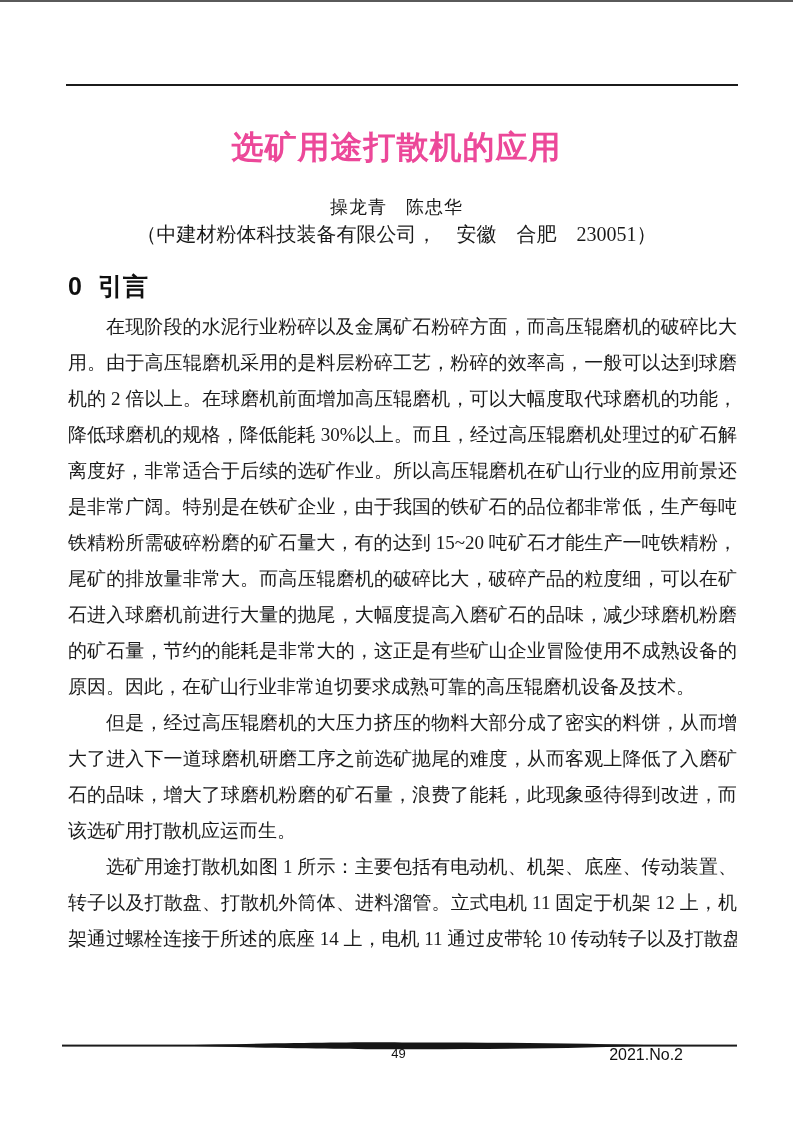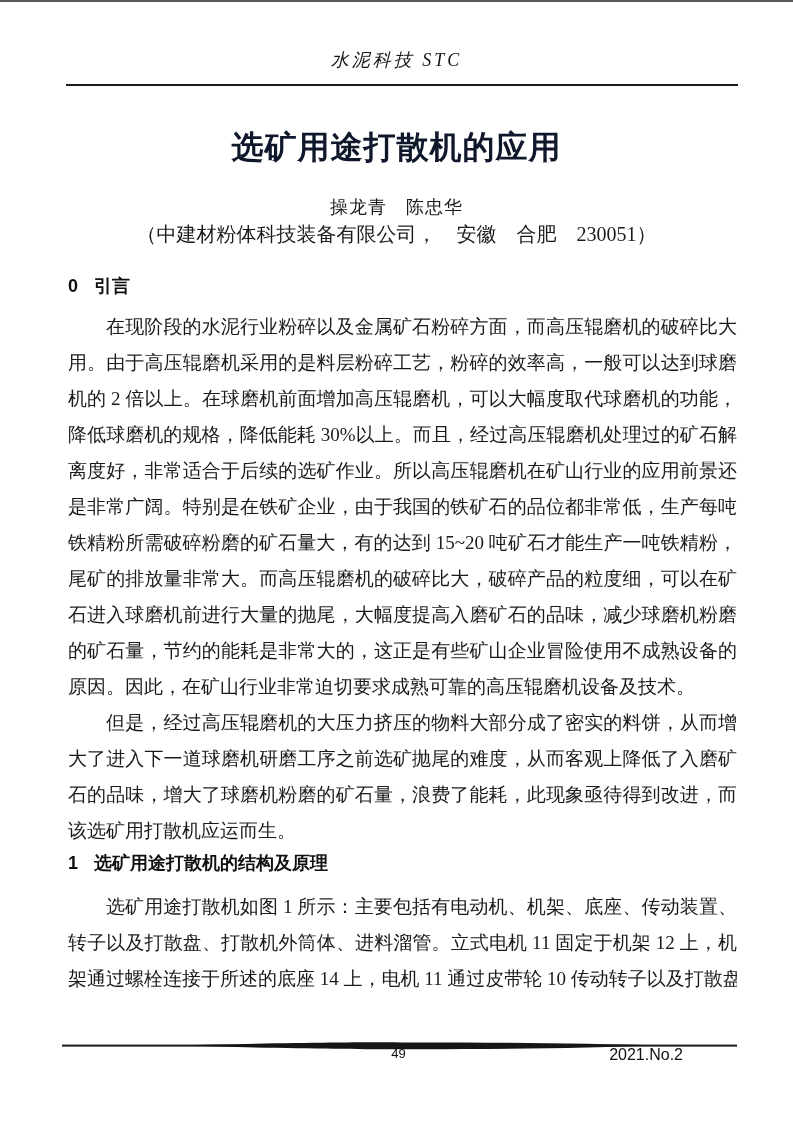--- a/index.html
+++ b/index.html
@@ -45,21 +45,21 @@
   .article-title {
     position: absolute;
     top: 126px;
     left: 0;
     width: 100%;
     text-align: center;
     font-family: Liberation Mono, monospace;
     font-weight: 700;
     font-size: 32px;
     letter-spacing: 1px;
-    color: #0f172a;
+    color: #ec4899;
   }
   .authors {
     position: absolute;
     top: 195px;
     left: 0;
     width: 100%;
     text-align: center;
     font-size: 18px;
     letter-spacing: 1px;
   }
@@ -75,21 +75,21 @@
     position: absolute;
     top: 272px;
     left: 68px;
     width: 669px;
   }
   .section-heading {
     margin: 0 0 9px 0;
     line-height: 28px;
     font-family: "Liberation Sans", "DejaVu Sans", sans-serif;
     font-weight: 700;
-    font-size: 18px;
+    font-size: 25px;
     color: #101010;
   }
   .section-heading .sec-num {
     display: inline-block;
     margin-right: 16px;
   }
   .paragraph { margin: 0; }
   .bodyline {
     font-size: 19px;
     line-height: 36px;
@@ -128,21 +128,20 @@
     color: #111;
   }
 </style>
 </head>
 <body>
 
 <div class="page">
 
   <div class="scan-edge-top"></div>
 
-  <div class="journal-header">水泥科技 STC</div>
 
   <div class="header-rule"></div>
 
   <div class="article-title">选矿用途打散机的应用</div>
 
   <div class="authors">操龙青　陈忠华</div>
 
   <div class="affiliation">（中建材粉体科技装备有限公司，　安徽　合肥　230051）</div>
 
   <div class="content">
@@ -163,21 +162,20 @@
       <div class="bodyline para-last">原因。因此，在矿山行业非常迫切要求成熟可靠的高压辊磨机设备及技术。</div>
     </div>
 
     <div class="paragraph">
       <div class="bodyline indent">但是，经过高压辊磨机的大压力挤压的物料大部分成了密实的料饼，从而增</div>
       <div class="bodyline">大了进入下一道球磨机研磨工序之前选矿抛尾的难度，从而客观上降低了入磨矿</div>
       <div class="bodyline">石的品味，增大了球磨机粉磨的矿石量，浪费了能耗，此现象亟待得到改进，而</div>
       <div class="bodyline para-last">该选矿用打散机应运而生。</div>
     </div>
 
-    <h2 class="section-heading heading-gap"><span class="sec-num">1</span><span>选矿用途打散机的结构及原理</span></h2>
 
     <div class="paragraph">
       <div class="bodyline indent">选矿用途打散机如图 1 所示：主要包括有电动机、机架、底座、传动装置、</div>
       <div class="bodyline">转子以及打散盘、打散机外筒体、进料溜管。立式电机 11 固定于机架 12 上，机</div>
       <div class="bodyline">架通过螺栓连接于所述的底座 14 上，电机 11 通过皮带轮 10 传动转子以及打散盘，</div>
     </div>
 
   </div>
 
   <div class="footer-rule">

